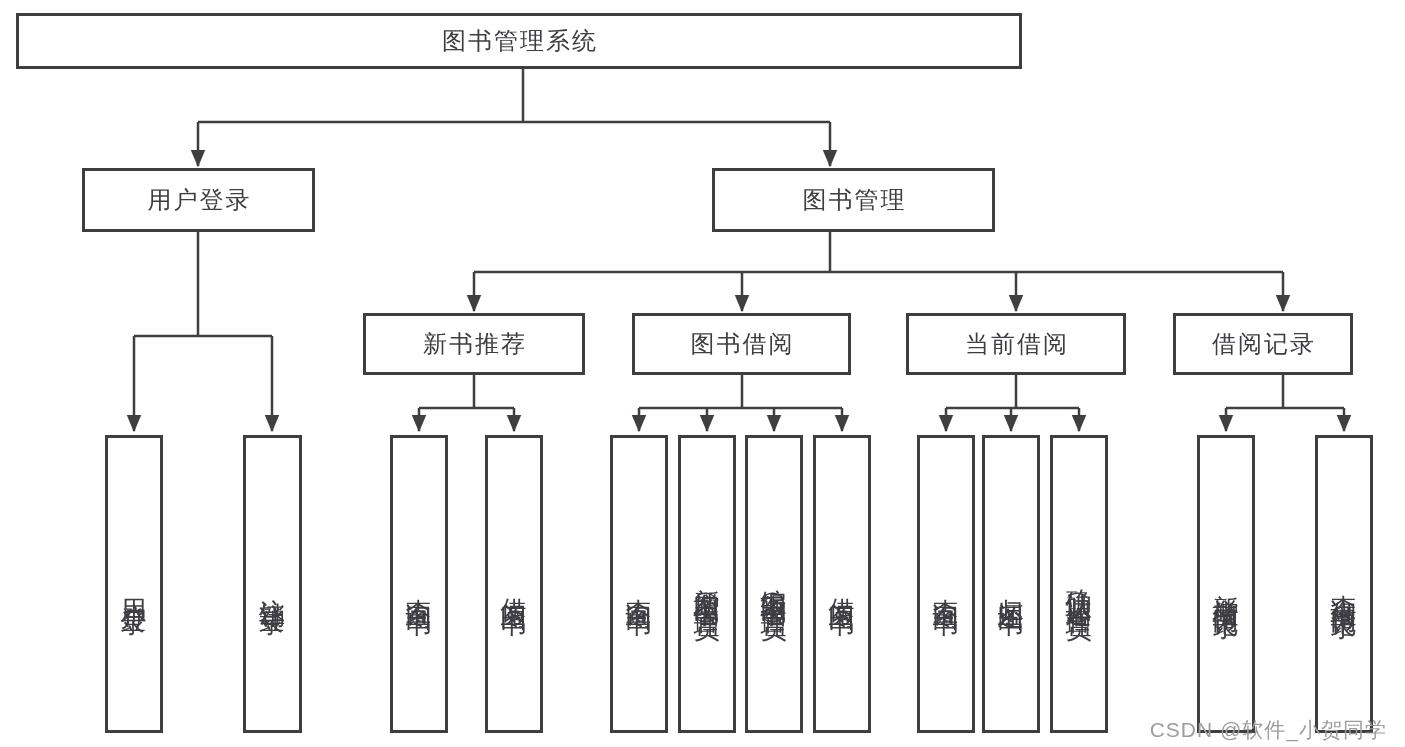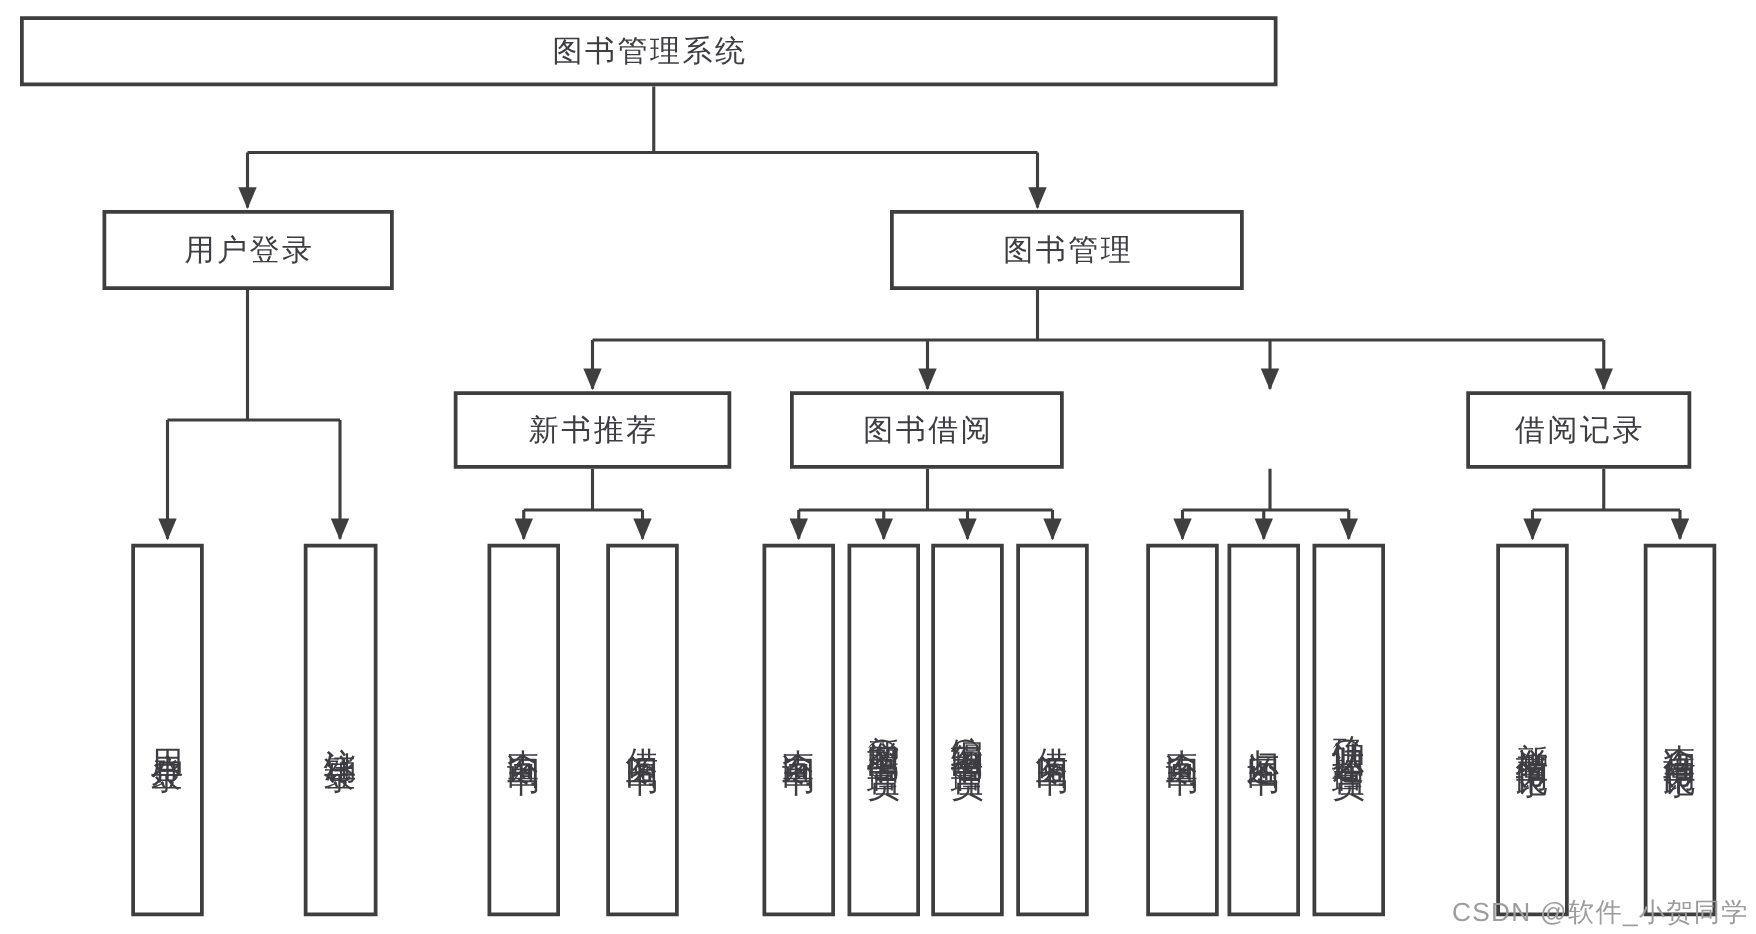--- a/index.html
+++ b/index.html
@@ -36,21 +36,21 @@
     writing-mode: vertical-rl;
     text-orientation: mixed;
     font-size: 26px;
     letter-spacing: 4px;
     line-height: 1;
     white-space: nowrap;
     transform: translateY(2px);
   }
   .watermark {
     position: absolute;
-    right: 6px;
+    right: 18px;
     bottom: 3px;
     font-size: 21px;
     color: #9d9d9d;
     letter-spacing: 1px;
     white-space: nowrap;
     margin-top: 44px;
   }
 </style>
 </head>
 <body>
@@ -124,20 +124,23 @@
   <div class="node h" style="left:712px; top:168px; width:283px; height:64px;">
     <span>图书管理</span>
   </div>
 
   <div class="node h" style="left:632px; top:313px; width:219px; height:62px;">
     <span>图书借阅</span>
   </div>
   <div class="node h" style="left:363px; top:313px; width:222px; height:62px;">
     <span>新书推荐</span>
   </div>
+  <div class="node h" style="left:906px; top:313px; width:220px; height:62px;">
+    <span>当前借阅</span>
+  </div>
   <div class="node h" style="left:1173px; top:313px; width:180px; height:62px;">
     <span>借阅记录</span>
   </div>
 
   <div class="node v" style="left:105px; top:435px; width:58px; height:298px;">
     <span>用户登录</span>
   </div>
   <div class="node v" style="left:243px; top:435px; width:59px; height:298px;">
     <span>注销登录</span>
   </div>

